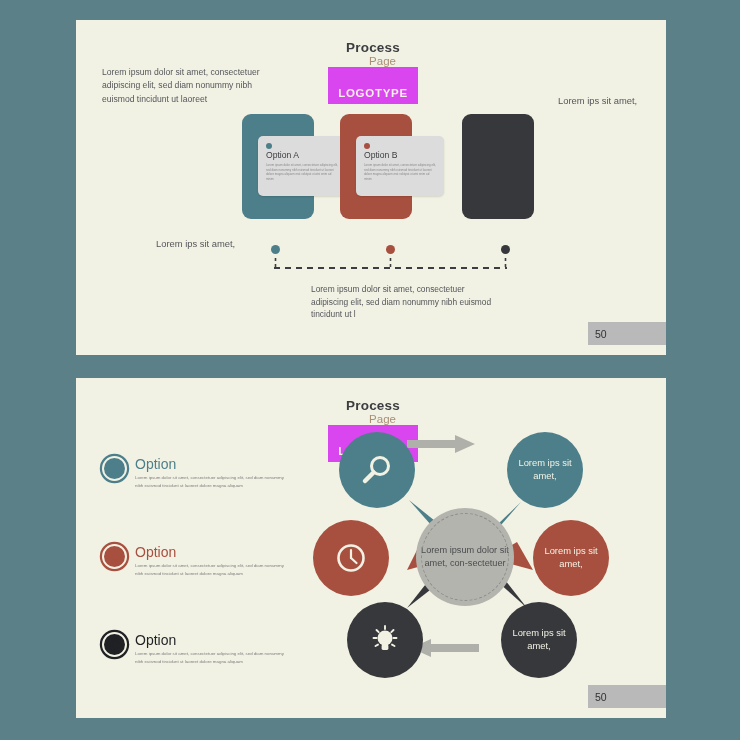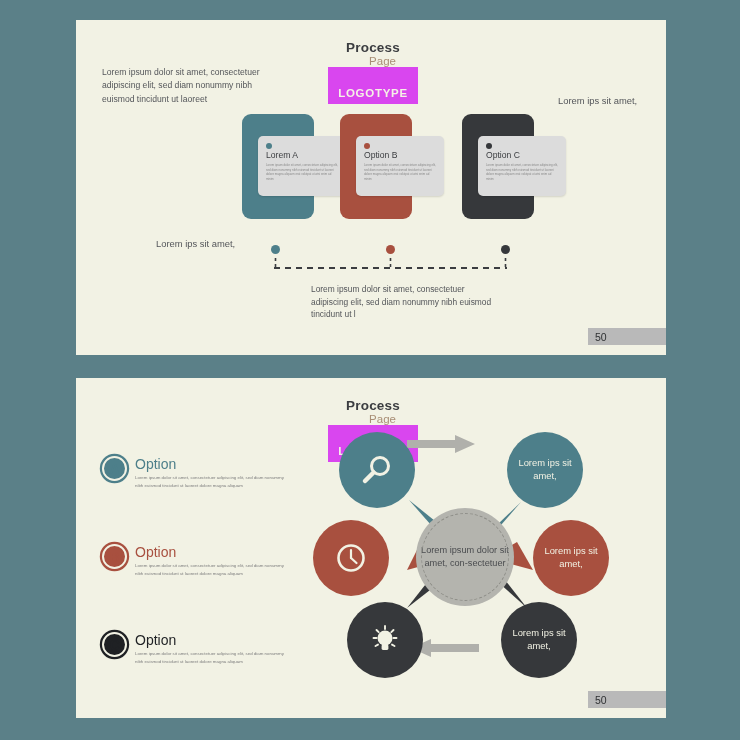--- a/index.html
+++ b/index.html
@@ -129,21 +129,21 @@
     border-radius: 50%;
     top: 225px;
   }
   .connector { position: absolute; left: 0; top: 0; width: 100%; height: 100%; pointer-events: none; }
 
   .page-num {
     position: absolute;
     right: 0;
     bottom: 10px;
     width: 78px;
-    height: 17px;
+    height: 23px;
     background: #b9b9b9;
     color: #2f3133;
     font-size: 10.5px;
     display: flex;
     align-items: center;
     padding-left: 7px;
     box-sizing: border-box;
   }
 
   
@@ -239,41 +239,36 @@
   <div class="side-note" id="note-right">Lorem ips sit amet,</div>
   <div class="side-note" id="note-left">Lorem ips sit amet,</div>
   <div class="side-note" id="note-bottom">Lorem ipsum dolor sit amet, consectetuer adipiscing elit, sed diam nonummy nibh euismod tincidunt ut l</div>
 
   <div class="cards">
 
     <div class="card-group" style="left:166px">
       <div class="card-back" style="background:#4d7f8a"></div>
       <div class="card-front">
         <div class="card-dot" style="background:#4d7f8a"></div>
-        <div class="card-title">Lorem A</div>
+        <div class="card-title">Option A</div>
         <div class="card-body">Lorem ipsum dolor sit amet, consectetuer adipiscing elit, sed diam nonummy nibh euismod tincidunt ut laoreet dolore magna aliquam erat volutpat ut wisi enim ad minim</div>
       </div>
     </div>
 
     <div class="card-group" style="left:264px">
       <div class="card-back" style="background:#a8503f"></div>
       <div class="card-front">
         <div class="card-dot" style="background:#a8503f"></div>
         <div class="card-title">Option B</div>
         <div class="card-body">Lorem ipsum dolor sit amet, consectetuer adipiscing elit, sed diam nonummy nibh euismod tincidunt ut laoreet dolore magna aliquam erat volutpat ut wisi enim ad minim</div>
       </div>
     </div>
 
     <div class="card-group" style="left:386px">
       <div class="card-back" style="background:#36383b"></div>
-      <div class="card-front">
-        <div class="card-dot" style="background:#36383b"></div>
-        <div class="card-title">Option C</div>
-        <div class="card-body">Lorem ipsum dolor sit amet, consectetuer adipiscing elit, sed diam nonummy nibh euismod tincidunt ut laoreet dolore magna aliquam erat volutpat ut wisi enim ad minim</div>
-      </div>
     </div>
   </div>
 
   <div class="marker" style="left:195px;background:#4d7f8a"></div>
   <div class="marker" style="left:310px;background:#a8503f"></div>
   <div class="marker" style="left:425px;background:#36383b"></div>
 
   <svg class="connector">
     <line x1="199.5" y1="238" x2="199.5" y2="248" stroke="#3b3d40" stroke-width="1.6" stroke-dasharray="3,3"></line>
     <line x1="314.5" y1="238" x2="314.5" y2="248" stroke="#3b3d40" stroke-width="1.6" stroke-dasharray="3,3"></line>

